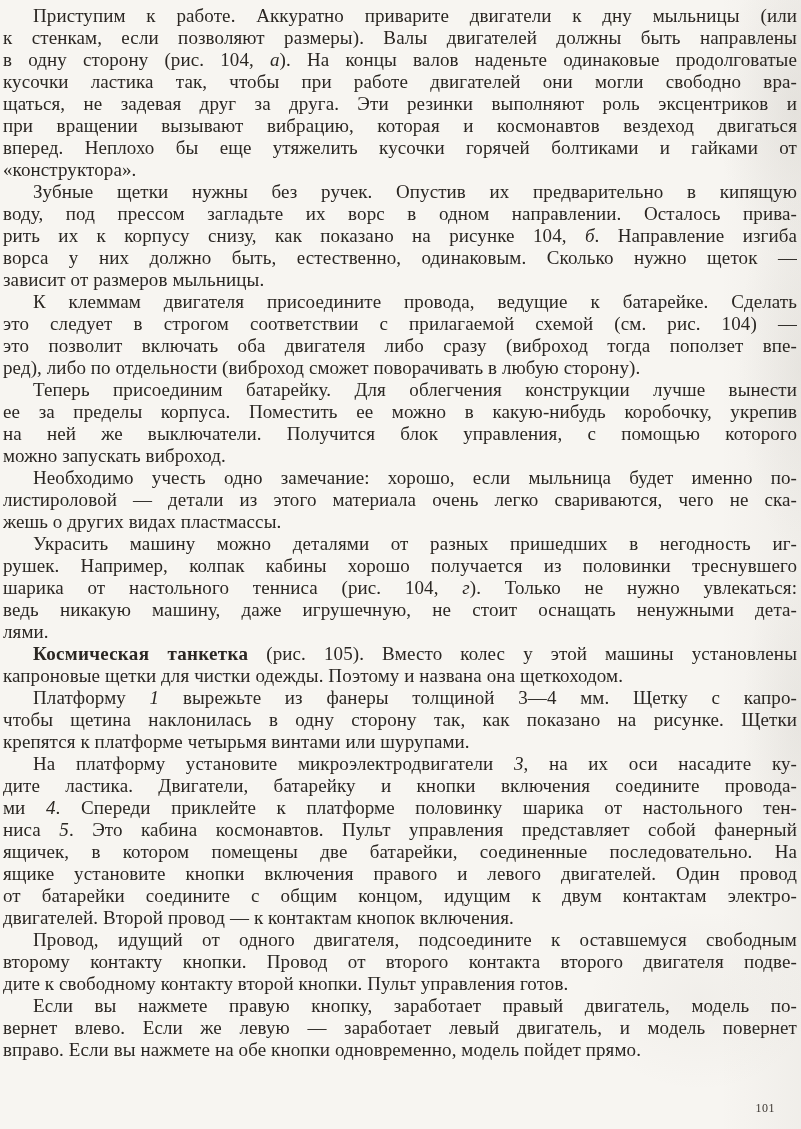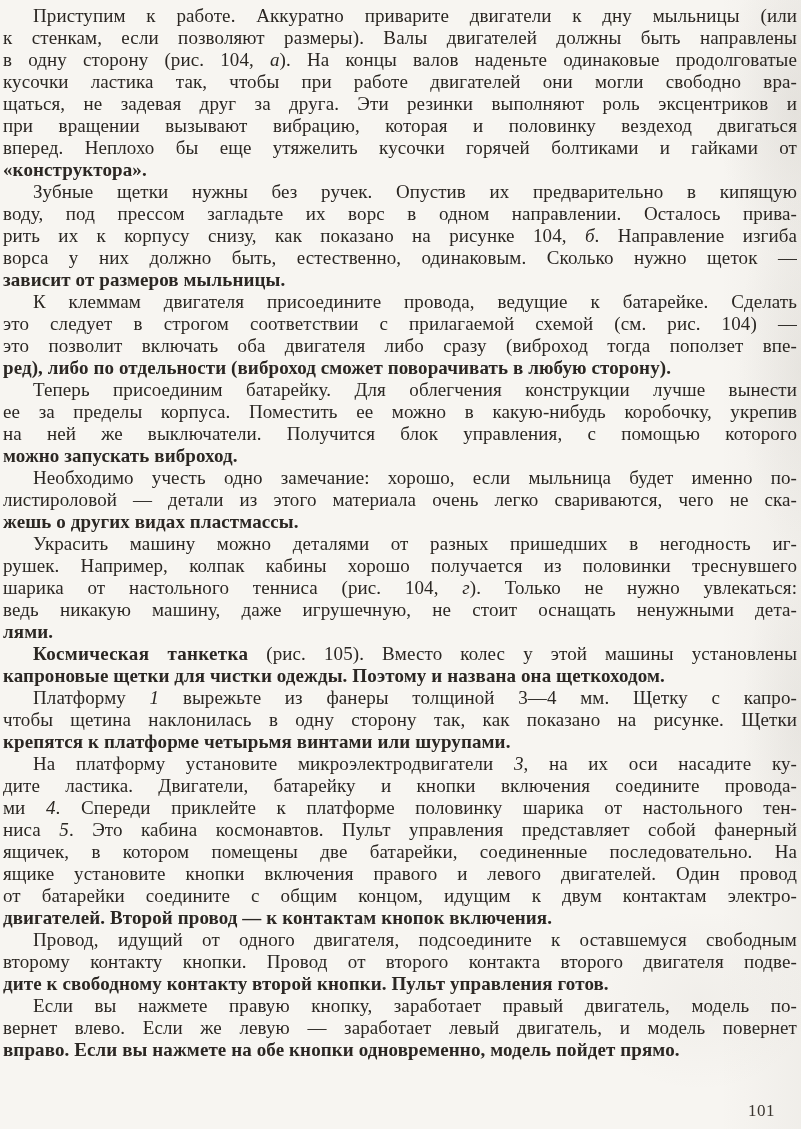--- a/index.html
+++ b/index.html
@@ -42,50 +42,49 @@
     text-align-last: justify;
     white-space: normal;
     overflow: hidden;
     letter-spacing: 0.1px;
   }
   .paragraph .line:first-child {
     text-indent: 30px;
   }
   .line.para-end {
     text-align-last: left;
-    font-weight: bold;
   }
   .line b {
     font-weight: bold;
     letter-spacing: 0.3px;
   }
   .line i {
     font-style: italic;
   }
   .page-number {
     position: absolute;
     top: 1101px;
     right: 26px;
-    font-size: 17px;
+    font-size: 12px;
     letter-spacing: 0.5px;
     color: #3b3630;
   }
 </style>
 </head>
 <body>
 
 <main class="page">
   <section class="text-block" id="text-block">
       <div class="paragraph">
         <div class="line">Приступим к работе. Аккуратно приварите двигатели к дну мыльницы (или</div>
         <div class="line">к стенкам, если позволяют размеры). Валы двигателей должны быть направлены</div>
         <div class="line">в одну сторону (рис. 104, <i>а</i>). На концы валов наденьте одинаковые продолговатые</div>
         <div class="line">кусочки ластика так, чтобы при работе двигателей они могли свободно вра-</div>
         <div class="line">щаться, не задевая друг за друга. Эти резинки выполняют роль эксцентриков и</div>
-        <div class="line">при вращении вызывают вибрацию, которая и половинку вездеход двигаться</div>
+        <div class="line">при вращении вызывают вибрацию, которая и космонавтов вездеход двигаться</div>
         <div class="line">вперед. Неплохо бы еще утяжелить кусочки горячей болтиками и гайками от</div>
         <div class="line para-end">«конструктора».</div>
       </div>
       <div class="paragraph">
         <div class="line">Зубные щетки нужны без ручек. Опустив их предварительно в кипящую</div>
         <div class="line">воду, под прессом загладьте их ворс в одном направлении. Осталось прива-</div>
         <div class="line">рить их к корпусу снизу, как показано на рисунке 104, <i>б</i>. Направление изгиба</div>
         <div class="line">ворса у них должно быть, естественно, одинаковым. Сколько нужно щеток —</div>
         <div class="line para-end">зависит от размеров мыльницы.</div>
       </div>

